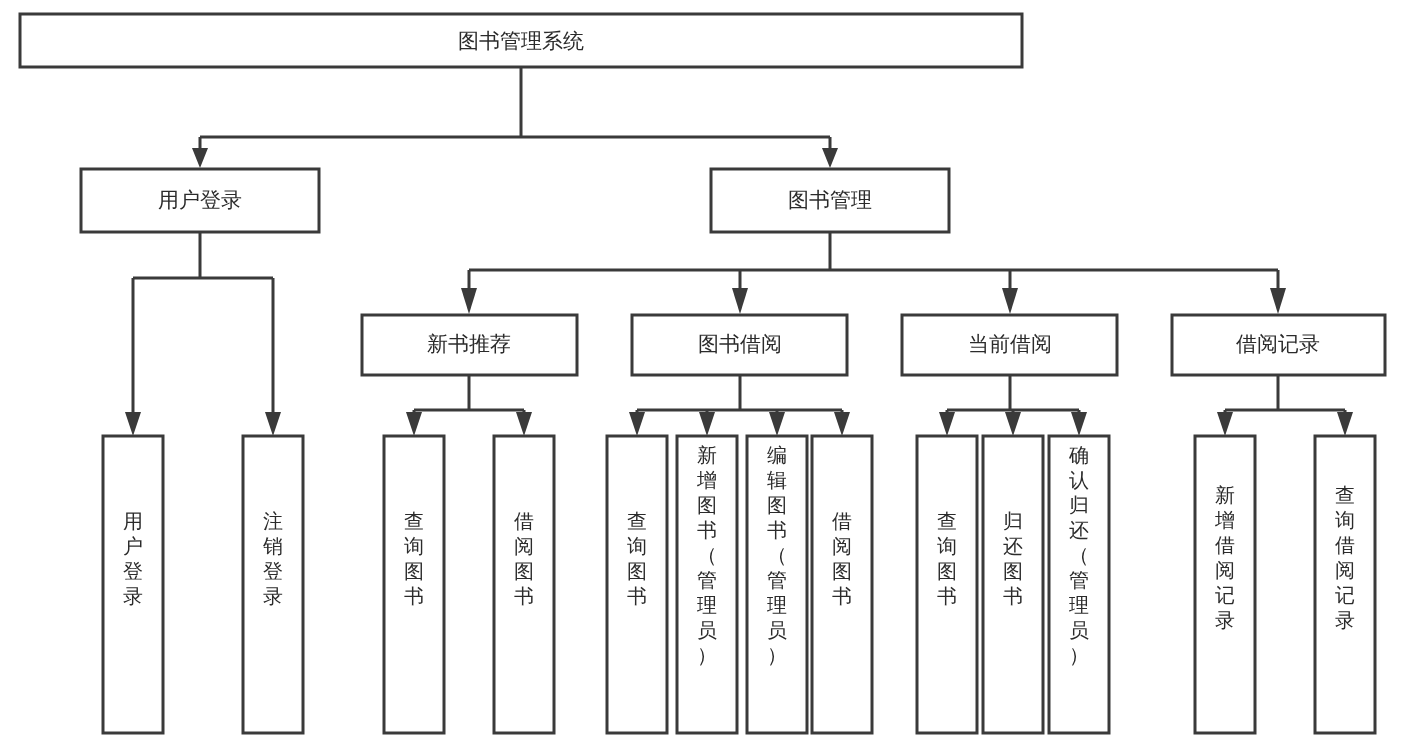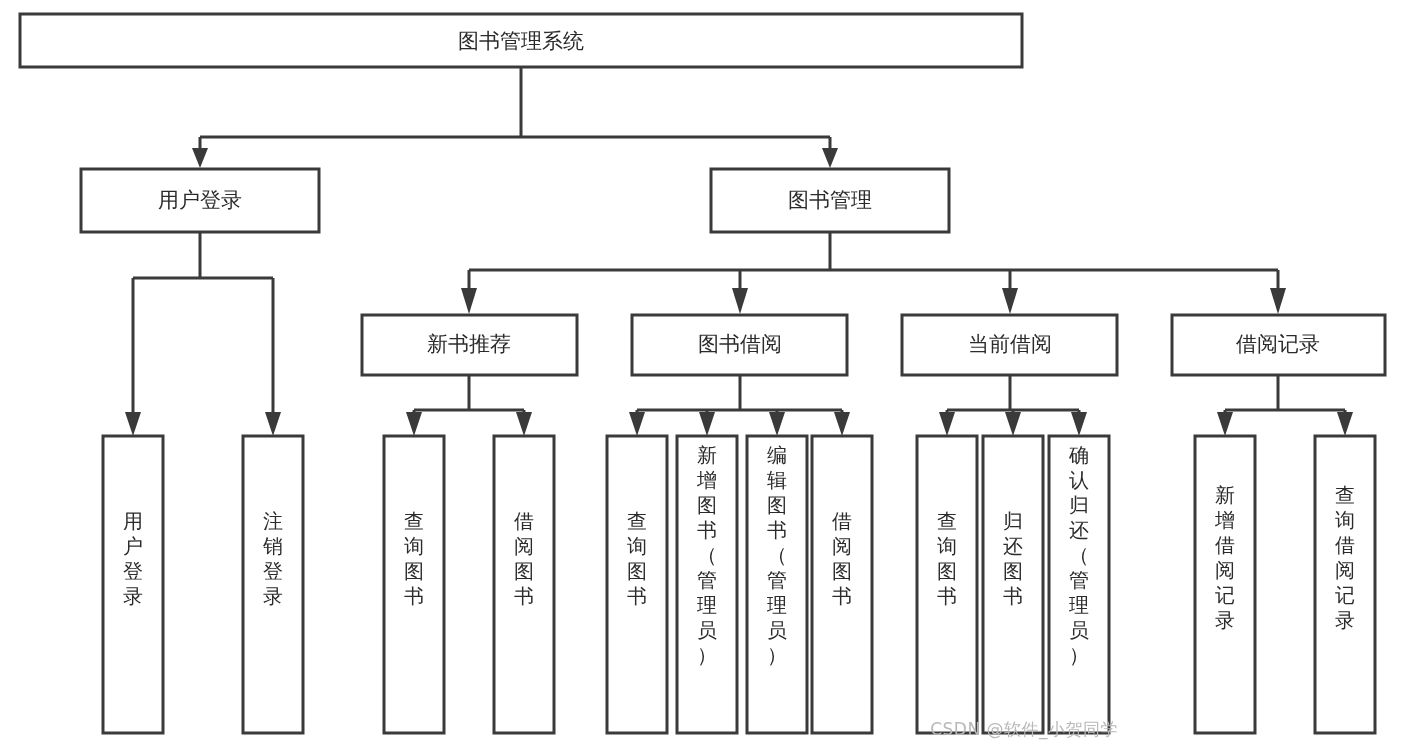--- a/index.html
+++ b/index.html
@@ -209,14 +209,13 @@
       <text class="node-label-v" x="1225" y="502"><tspan x="1225" y="502">新</tspan><tspan x="1225" y="527">增</tspan><tspan x="1225" y="552">借</tspan><tspan x="1225" y="577">阅</tspan><tspan x="1225" y="602">记</tspan><tspan x="1225" y="627">录</tspan></text>
     </g>
 
     <g>
       <rect class="node-box-thin" x="1315" y="436" width="60" height="297"></rect>
       <text class="node-label-v" x="1345" y="502"><tspan x="1345" y="502">查</tspan><tspan x="1345" y="527">询</tspan><tspan x="1345" y="552">借</tspan><tspan x="1345" y="577">阅</tspan><tspan x="1345" y="602">记</tspan><tspan x="1345" y="627">录</tspan></text>
     </g>
 
   </svg>
 
-  <div class="watermark">CSDN @软件_小贺同学</div>
 </div>
 
 </body></html>

